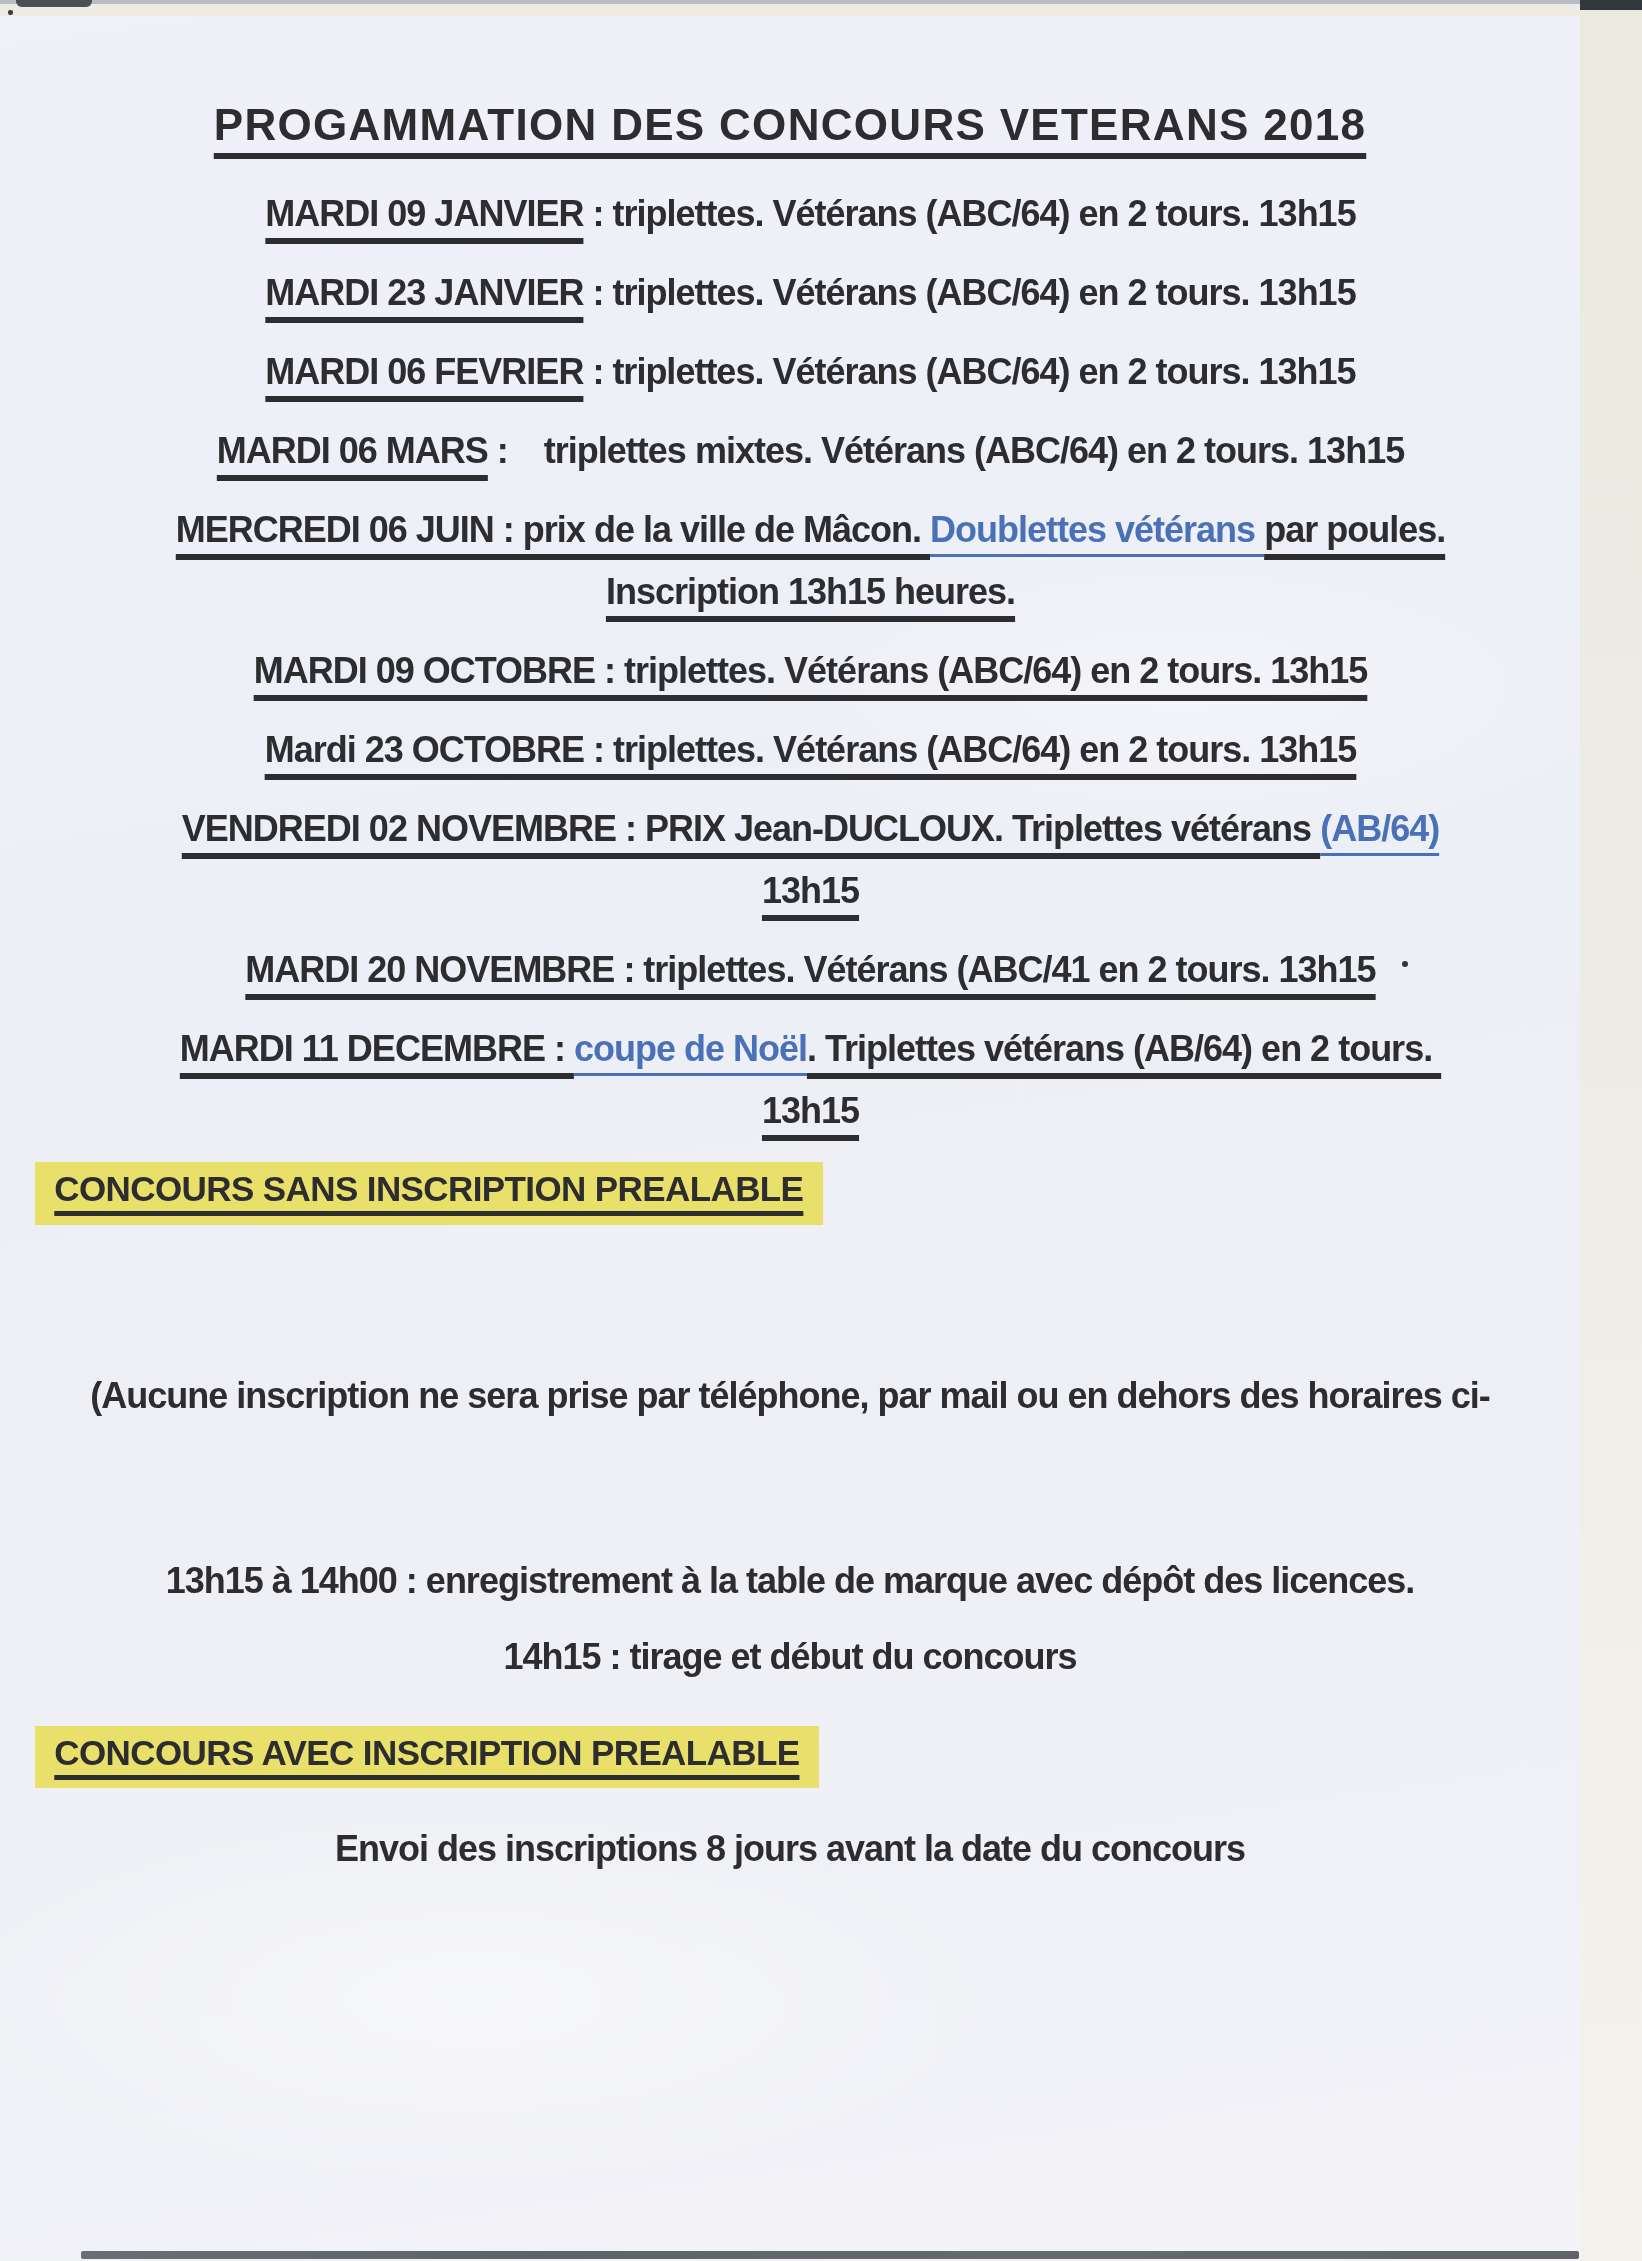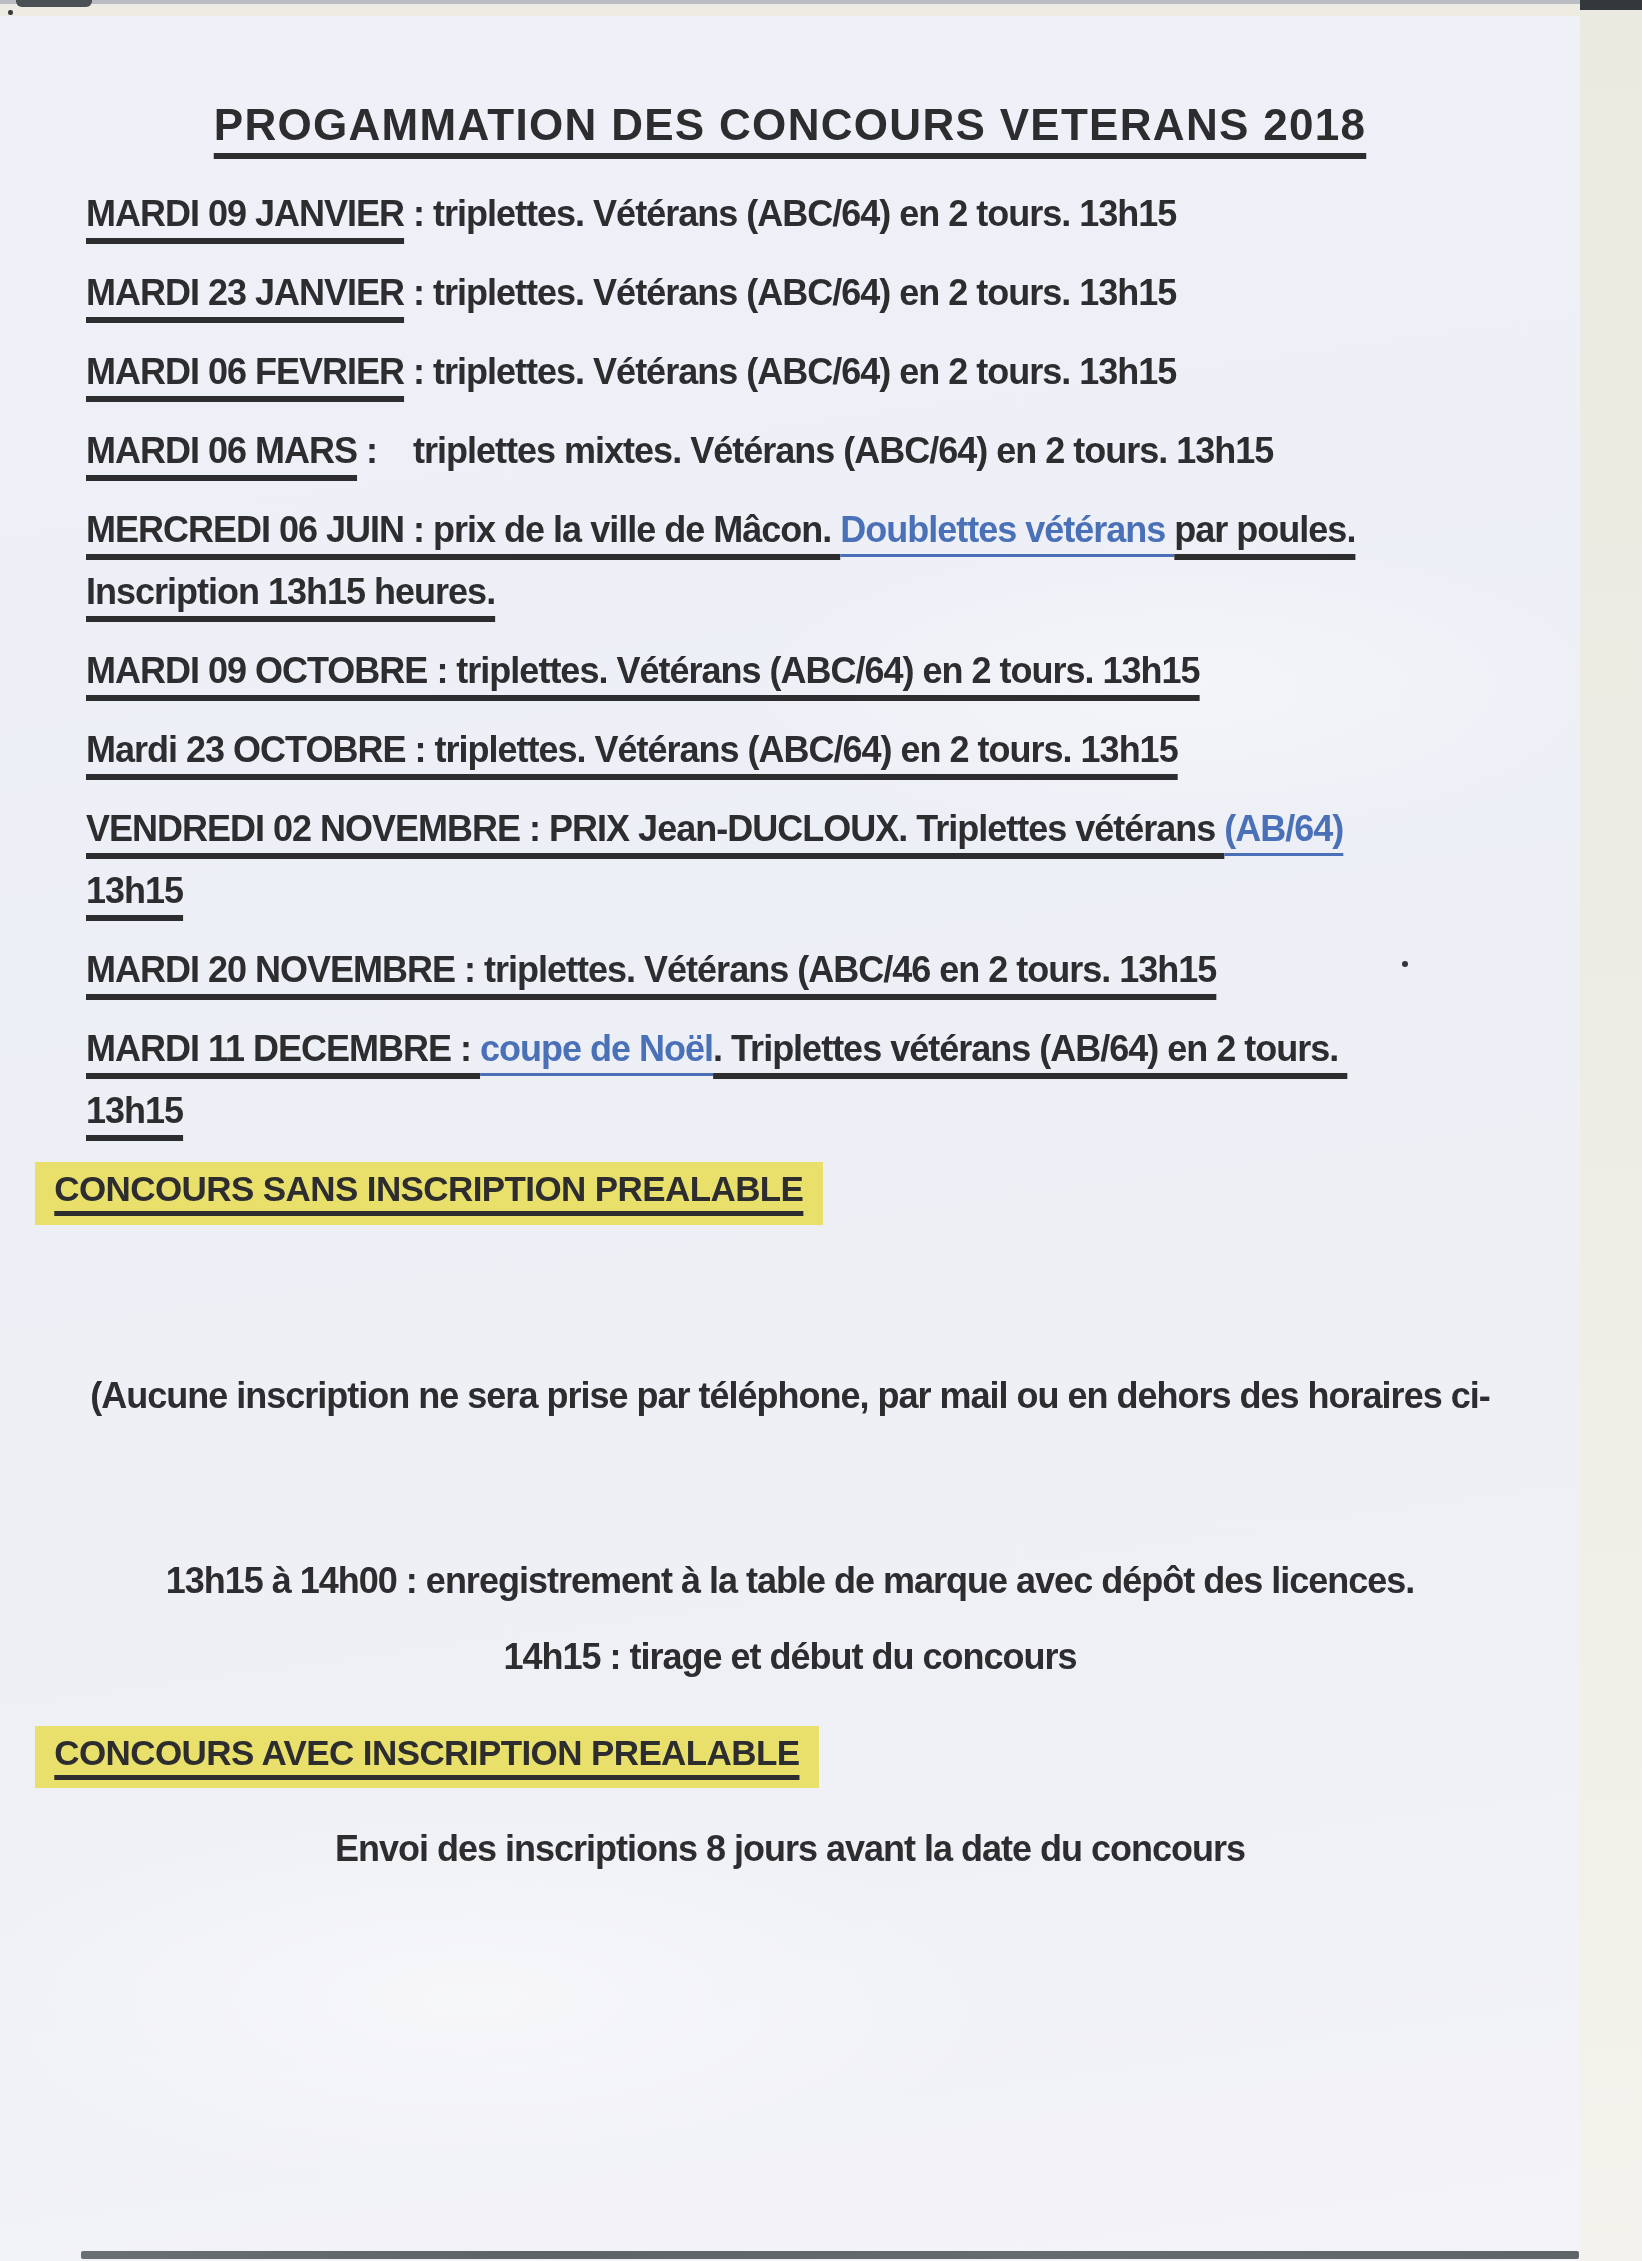--- a/index.html
+++ b/index.html
@@ -24,21 +24,21 @@
   }
   .content-header{padding-top:77px;}
   h1{
     margin:0 0 26px 0;text-align:center;
     font-size:44px;letter-spacing:1.3px;line-height:64px;
   }
   .u-title{
     text-decoration:underline;
     text-decoration-thickness:5.8px;text-underline-offset:13px;
   }
-  .schedule{padding:0 45px 0 86px;font-size:36px;letter-spacing:-1px;line-height:62px;}
+  .schedule{padding:0 45px 0 86px;font-size:36px;letter-spacing:-1px;line-height:62px;text-align:center;}
   .entry{margin:0 0 17px 0;white-space:pre-wrap;}
   .line{display:block;}
   .line.indent{padding-left:364px;}
   .seg-u,.seg-red,.seg-blue{
     text-decoration:underline;
     text-decoration-thickness:5.8px;text-underline-offset:11.6px;
   }
   .seg-red{color:var(--red);}
   .seg-blue{color:var(--blue);text-decoration:underline;}
   .info{text-align:center;padding:0 35px;font-size:36px;letter-spacing:-1px;line-height:55px;}
@@ -79,21 +79,21 @@
 
   <section class="schedule">
       <p class="entry"><span class="line"><span class="seg-u">MARDI 09 JANVIER</span><span class="seg-p"> : triplettes. Vétérans (ABC/64) en 2 tours. 13h15</span></span></p>
       <p class="entry"><span class="line"><span class="seg-u">MARDI 23 JANVIER</span><span class="seg-p"> : triplettes. Vétérans (ABC/64) en 2 tours. 13h15</span></span></p>
       <p class="entry"><span class="line"><span class="seg-u">MARDI 06 FEVRIER</span><span class="seg-p"> : triplettes. Vétérans (ABC/64) en 2 tours. 13h15</span></span></p>
       <p class="entry"><span class="line"><span class="seg-u">MARDI 06 MARS</span><span class="seg-p"> :    triplettes mixtes. Vétérans (ABC/64) en 2 tours. 13h15</span></span></p>
       <p class="entry"><span class="line"><span class="seg-u">MERCREDI 06 JUIN : prix de la ville de Mâcon. </span><span class="seg-blue">Doublettes vétérans </span><span class="seg-u">par poules.</span></span><span class="line"><span class="seg-u">Inscription 13h15 heures.</span></span></p>
       <p class="entry"><span class="line"><span class="seg-u">MARDI 09 OCTOBRE : triplettes. Vétérans (ABC/64) en 2 tours. 13h15</span></span></p>
       <p class="entry"><span class="line"><span class="seg-u">Mardi 23 OCTOBRE : triplettes. Vétérans (ABC/64) en 2 tours. 13h15</span></span></p>
       <p class="entry"><span class="line"><span class="seg-u">VENDREDI 02 NOVEMBRE : PRIX Jean-DUCLOUX. Triplettes vétérans </span><span class="seg-blue">(AB/64)</span></span><span class="line"><span class="seg-u">13h15</span></span></p>
-      <p class="entry"><span class="line"><span class="seg-u">MARDI 20 NOVEMBRE : triplettes. Vétérans (ABC/46 en 2 tours. 13h15</span></span></p>
+      <p class="entry"><span class="line"><span class="seg-u">MARDI 20 NOVEMBRE : triplettes. Vétérans (ABC/41 en 2 tours. 13h15</span></span></p>
       <p class="entry"><span class="line"><span class="seg-u">MARDI 11 DECEMBRE : </span><span class="seg-blue">coupe de Noël</span><span class="seg-u">. Triplettes vétérans (AB/64) en 2 tours. </span></span><span class="line"><span class="seg-u">13h15</span></span></p>
     </section>
 
   <section class="info">
     <div class="hl-line sans">
       <span class="highlight">CONCOURS SANS INSCRIPTION PREALABLE</span>
     </div>
     <p>
       <span>(Aucune inscription ne sera prise par téléphone, par mail ou en dehors des horaires ci-</span>
     </p>

